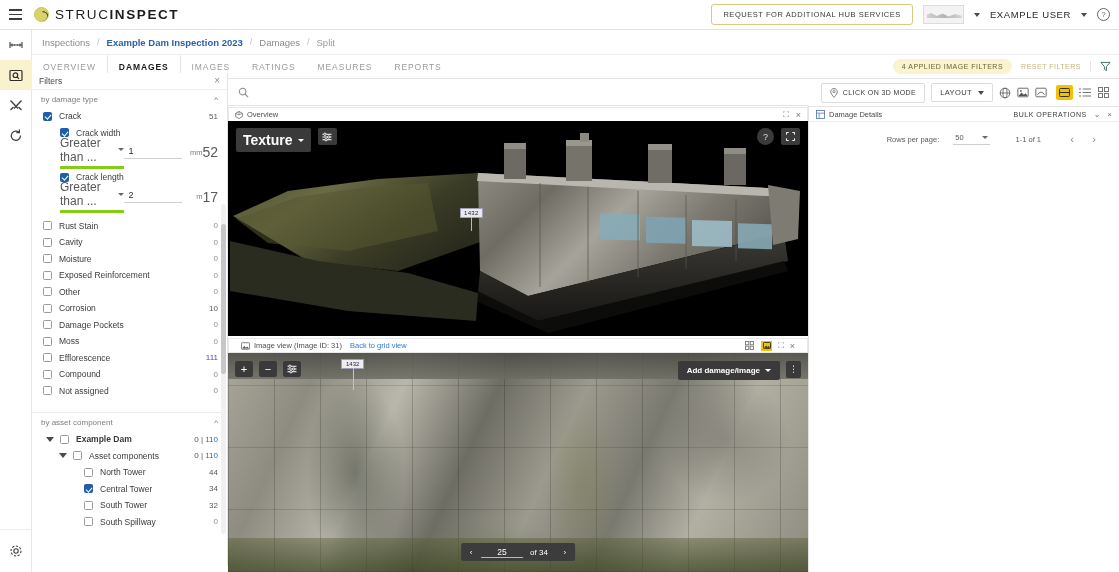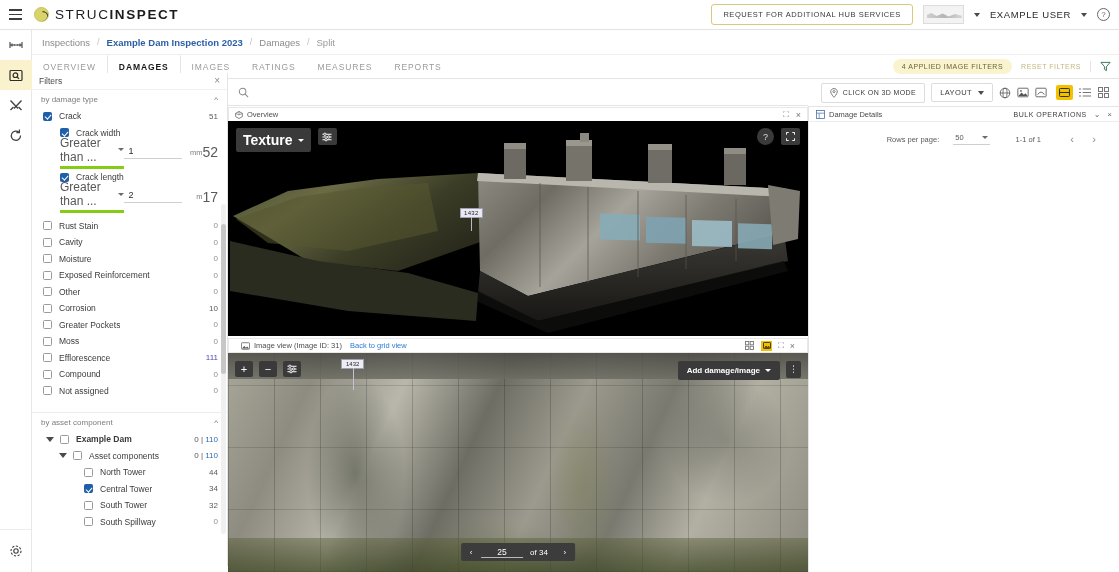--- a/index.html
+++ b/index.html
@@ -467,21 +467,21 @@
         <span class="lbl">Other</span>
         <span class="cnt zero">0</span>
       </div>
       <div class="frow">
         <span class="cbx"></span>
         <span class="lbl">Corrosion</span>
         <span class="cnt">10</span>
       </div>
       <div class="frow">
         <span class="cbx"></span>
-        <span class="lbl">Greater Pockets</span>
+        <span class="lbl">Damage Pockets</span>
         <span class="cnt zero">0</span>
       </div>
       <div class="frow">
         <span class="cbx"></span>
         <span class="lbl">Moss</span>
         <span class="cnt zero">0</span>
       </div>
       <div class="frow">
         <span class="cbx"></span>
         <span class="lbl">Efflorescence</span>

